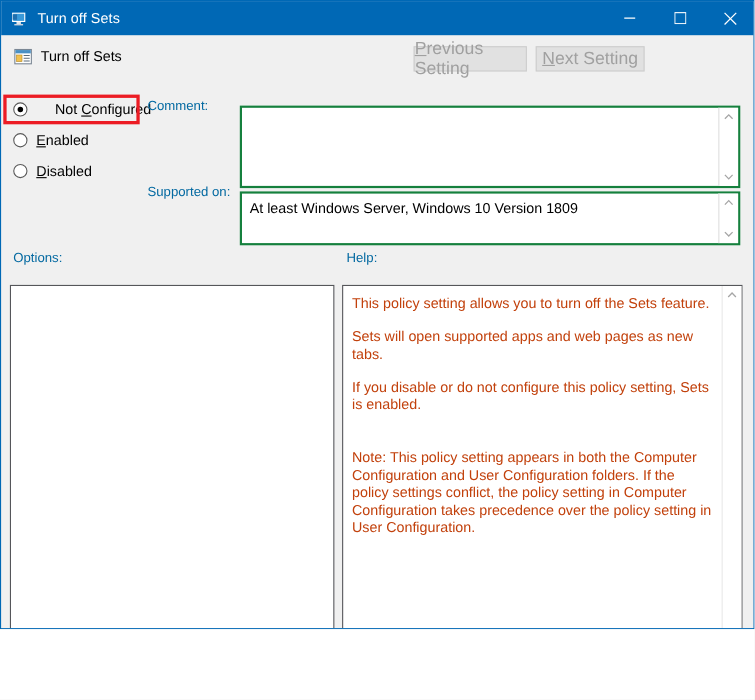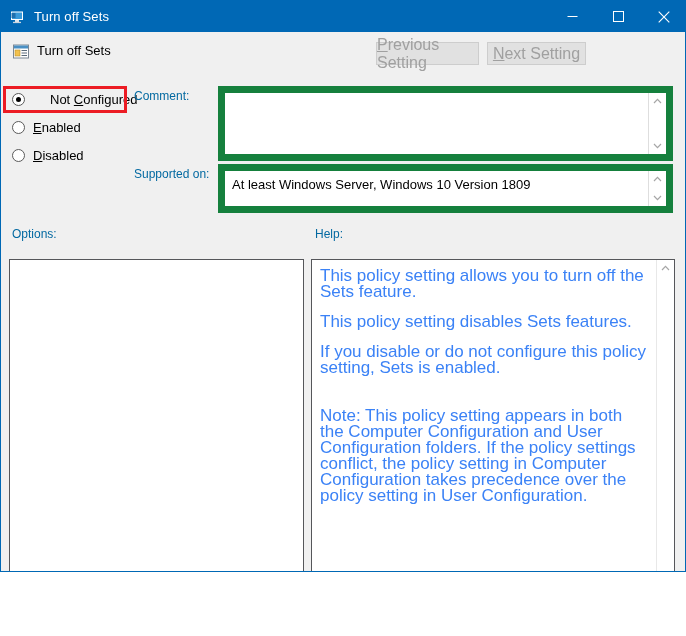--- a/index.html
+++ b/index.html
@@ -140,23 +140,24 @@
     position: absolute;
     font-size: 12px;
     color: #0369a1;
   }
   #comment-label { left: 133px; top: 88px; }
   #supported-label { left: 133px; top: 166px; }
 
   .textbox {
     position: absolute;
     background: #ffffff;
-    border: 7px solid #15803d;
-    box-sizing: border-box;
-    display: flex;
+    border: 2px solid #15803d;
+    box-sizing: border-box;
+    display: flex;
+    margin-top: 10px;
   }
   #comment-box { left: 217px; top: 85px; width: 455px; height: 75px; }
   #supported-box { left: 217px; top: 163px; width: 455px; height: 49px; }
 
   .tb-text {
     flex: 1;
     padding: 5px 7px;
     font-size: 13px;
     color: #000000;
     line-height: 17px;
@@ -191,22 +192,22 @@
     border: 1px solid #55565a;
     box-sizing: border-box;
     display: flex;
   }
   #options-panel { left: 8px; top: 258px; width: 295px; height: 326px; }
   #help-panel { left: 310px; top: 258px; width: 364px; height: 326px; }
 
   .help-text {
     flex: 1;
     padding: 8px 9px 24px 8px;
-    font-size: 17px;
-    color: #3b82f6;
+    font-size: 13px;
+    color: #c2410c;
     line-height: 16px;
     overflow: hidden;
   }
   .help-text p { margin: 0 0 14px 0; }
   .help-text p:last-child { margin-bottom: 0; margin-top: 32px; }
 
   .panel-scroll {
     width: 17px;
     border-left: 1px solid #e8e8e8;
     background: #ffffff;
@@ -349,21 +350,21 @@
   <span class="field-label" id="options-label">Options:</span>
   <span class="field-label" id="help-label">Help:</span>
 
   <div class="panel" id="options-panel">
     <div class="tb-text"></div>
   </div>
 
   <div class="panel" id="help-panel">
     <div class="help-text">
       <p>This policy setting allows you to turn off the Sets feature.</p>
-      <p>This policy setting disables Sets features.</p>
+      <p>Sets will open supported apps and web pages as new tabs.</p>
       <p>If you disable or do not configure this policy setting, Sets is enabled.</p>
       <p>Note: This policy setting appears in both the Computer Configuration and User Configuration folders. If the policy settings conflict, the policy setting in Computer Configuration takes precedence over the policy setting in User Configuration.</p>
     </div>
     <div class="panel-scroll">
       <span class="arrow">
         <svg width="9" height="6" viewBox="0 0 9 6">
             <polyline points="1,5 4.5,1.4 8,5" fill="none" stroke="#a6a6a6" stroke-width="1.2"></polyline>
           </svg>
       </span>
       <span class="arrow">

